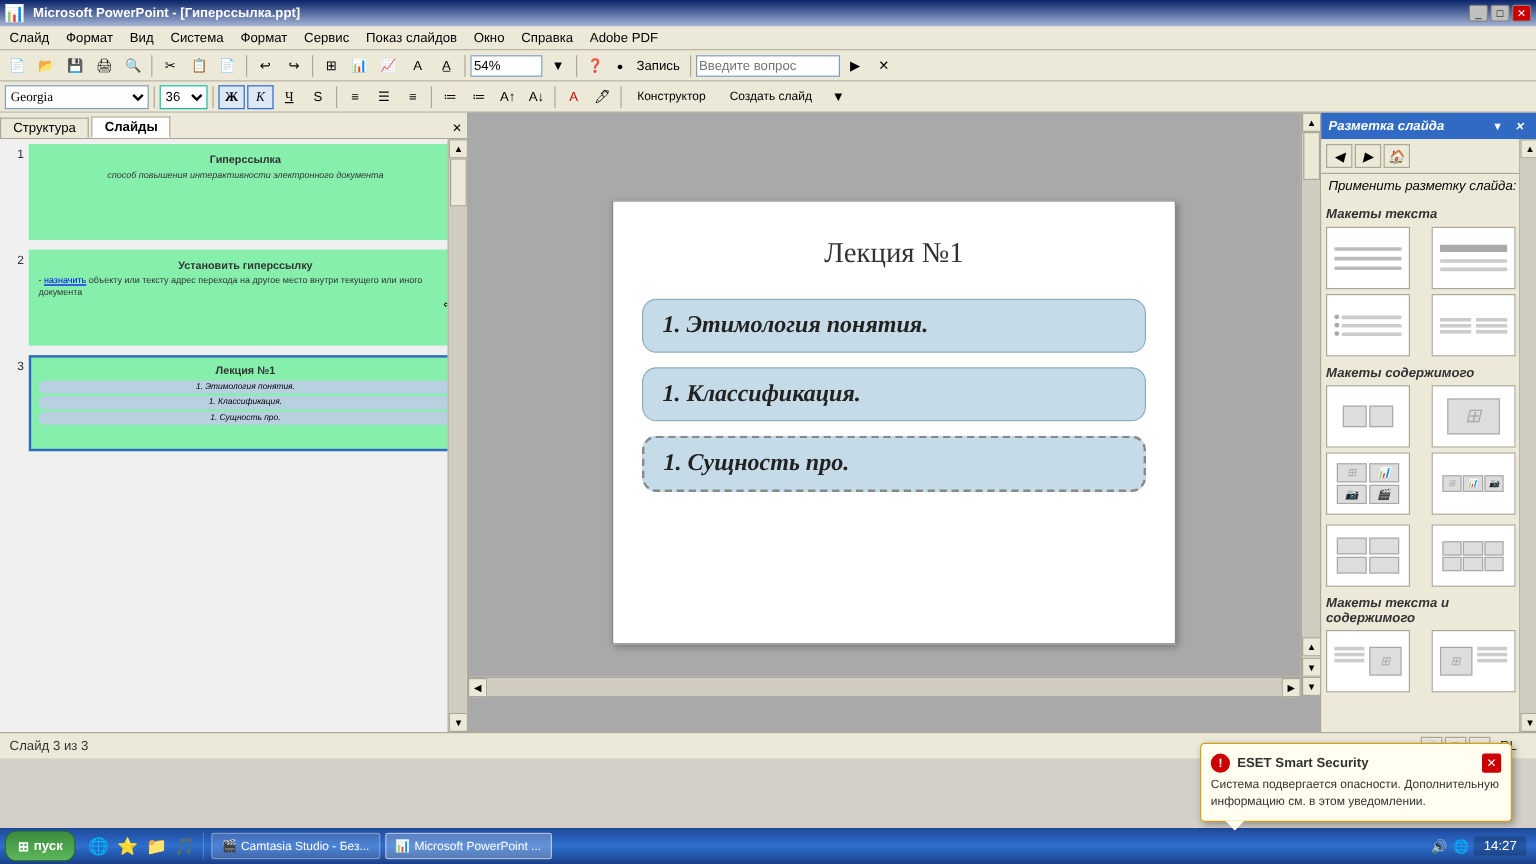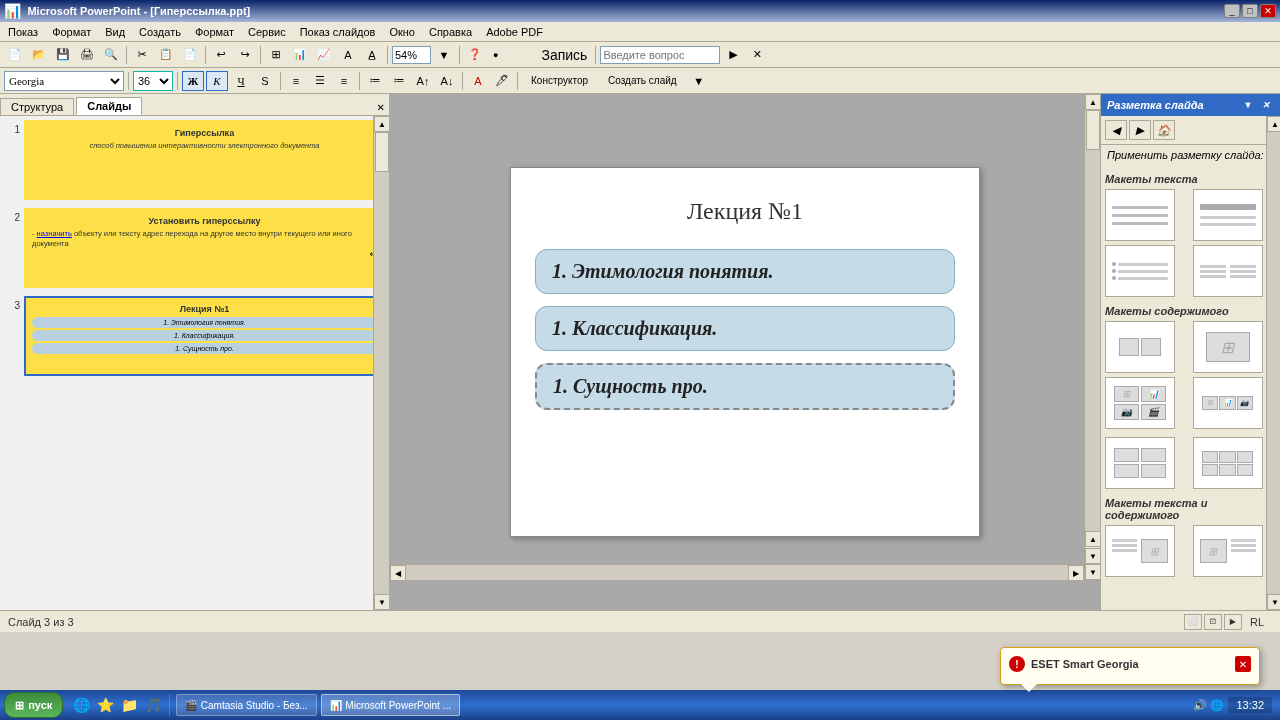--- a/index.html
+++ b/index.html
@@ -188,21 +188,21 @@
     .slide-num {
       width: 16px;
       font-size: 10px;
       color: #333;
       padding-top: 4px;
       text-align: right;
       margin-right: 4px;
     }
     .slide-thumb-inner {
       border: 2px solid transparent;
-      background: #fde047;
+      background: #86efac;
       flex: 1;
       padding: 6px;
       min-height: 80px;
       font-size: 9px;
     }
     .slide-thumbnail.selected .slide-thumb-inner {
       border: 2px solid #316ac5;
     }
     .slide-thumb-title {
       text-align: center;
@@ -623,24 +623,24 @@
     <span class="title-text">Microsoft PowerPoint - [Гиперссылка.ppt]</span>
   </div>
   <div class="win-controls">
     <div class="win-btn">_</div>
     <div class="win-btn">□</div>
     <div class="win-btn" style="background:#cc0000;color:white;">✕</div>
   </div>
 </div>
 
 <div id="menu-bar">
-  <div class="menu-item">Показ</div>
+  <div class="menu-item">Слайд</div>
   <div class="menu-item">Формат</div>
   <div class="menu-item">Вид</div>
-  <div class="menu-item">Создать</div>
+  <div class="menu-item">Система</div>
   <div class="menu-item">Формат</div>
   <div class="menu-item">Сервис</div>
   <div class="menu-item">Показ слайдов</div>
   <div class="menu-item">Окно</div>
   <div class="menu-item">Справка</div>
   <div class="menu-item">Adobe PDF</div>
 </div>
 
 <div class="toolbar">
   <div class="tb-btn">📄</div>
@@ -655,26 +655,26 @@
   <div class="tb-separator"></div>
   <div class="tb-btn">↩</div>
   <div class="tb-btn">↪</div>
   <div class="tb-separator"></div>
   <div class="tb-btn">⊞</div>
   <div class="tb-btn">📊</div>
   <div class="tb-btn">📈</div>
   <div class="tb-btn">A</div>
   <div class="tb-btn">A̲</div>
   <div class="tb-separator"></div>
-  <input class="tb-input" style="width: 39px;" value="54%">
+  <input class="tb-input" style="width: 60px;" value="54%">
   <div class="tb-btn">▼</div>
   <div class="tb-separator"></div>
   <div class="tb-btn">❓</div>
   <div class="tb-btn" style="font-size:9px;width:auto;padding:0 4px;">●</div>
-  <span style="font-size:14px;cursor:pointer;padding:0 4px;margin-left:32px;">Запись</span>
+  <span style="font-size:11px;cursor:pointer;padding:0 4px;">Запись</span>
   <div class="tb-separator"></div>
   <input class="tb-input" style="width: 120px;" placeholder="Введите вопрос">
   <div class="tb-btn">▶</div>
   <div class="tb-btn">✕</div>
 </div>
 
 <div id="fmt-toolbar">
   <select class="font-select">
     <option>Georgia</option>
   </select>
@@ -969,24 +969,25 @@
     <span>Camtasia Studio - Без...</span>
   </div>
   <div class="taskbar-btn active">
     <span>📊</span>
     <span>Microsoft PowerPoint ...</span>
   </div>
 
   <div id="taskbar-right">
     <span>🔊</span>
     <span>🌐</span>
-    <div id="clock">13:32</div>
+    <div id="clock">14:27</div>
   </div>
 </div>
 
 <div id="eset-popup">
   <div class="eset-header">
     <div class="eset-icon">!</div>
-    <span class="eset-title">ESET Smart Georgia</span>
+    <span class="eset-title">ESET Smart Security</span>
     <div class="eset-close">✕</div>
   </div>
+  <div class="eset-text">Система подвергается опасности. Дополнительную информацию см. в этом уведомлении.</div>
   <div class="eset-tail"></div>
 </div>
 
 </body></html>

